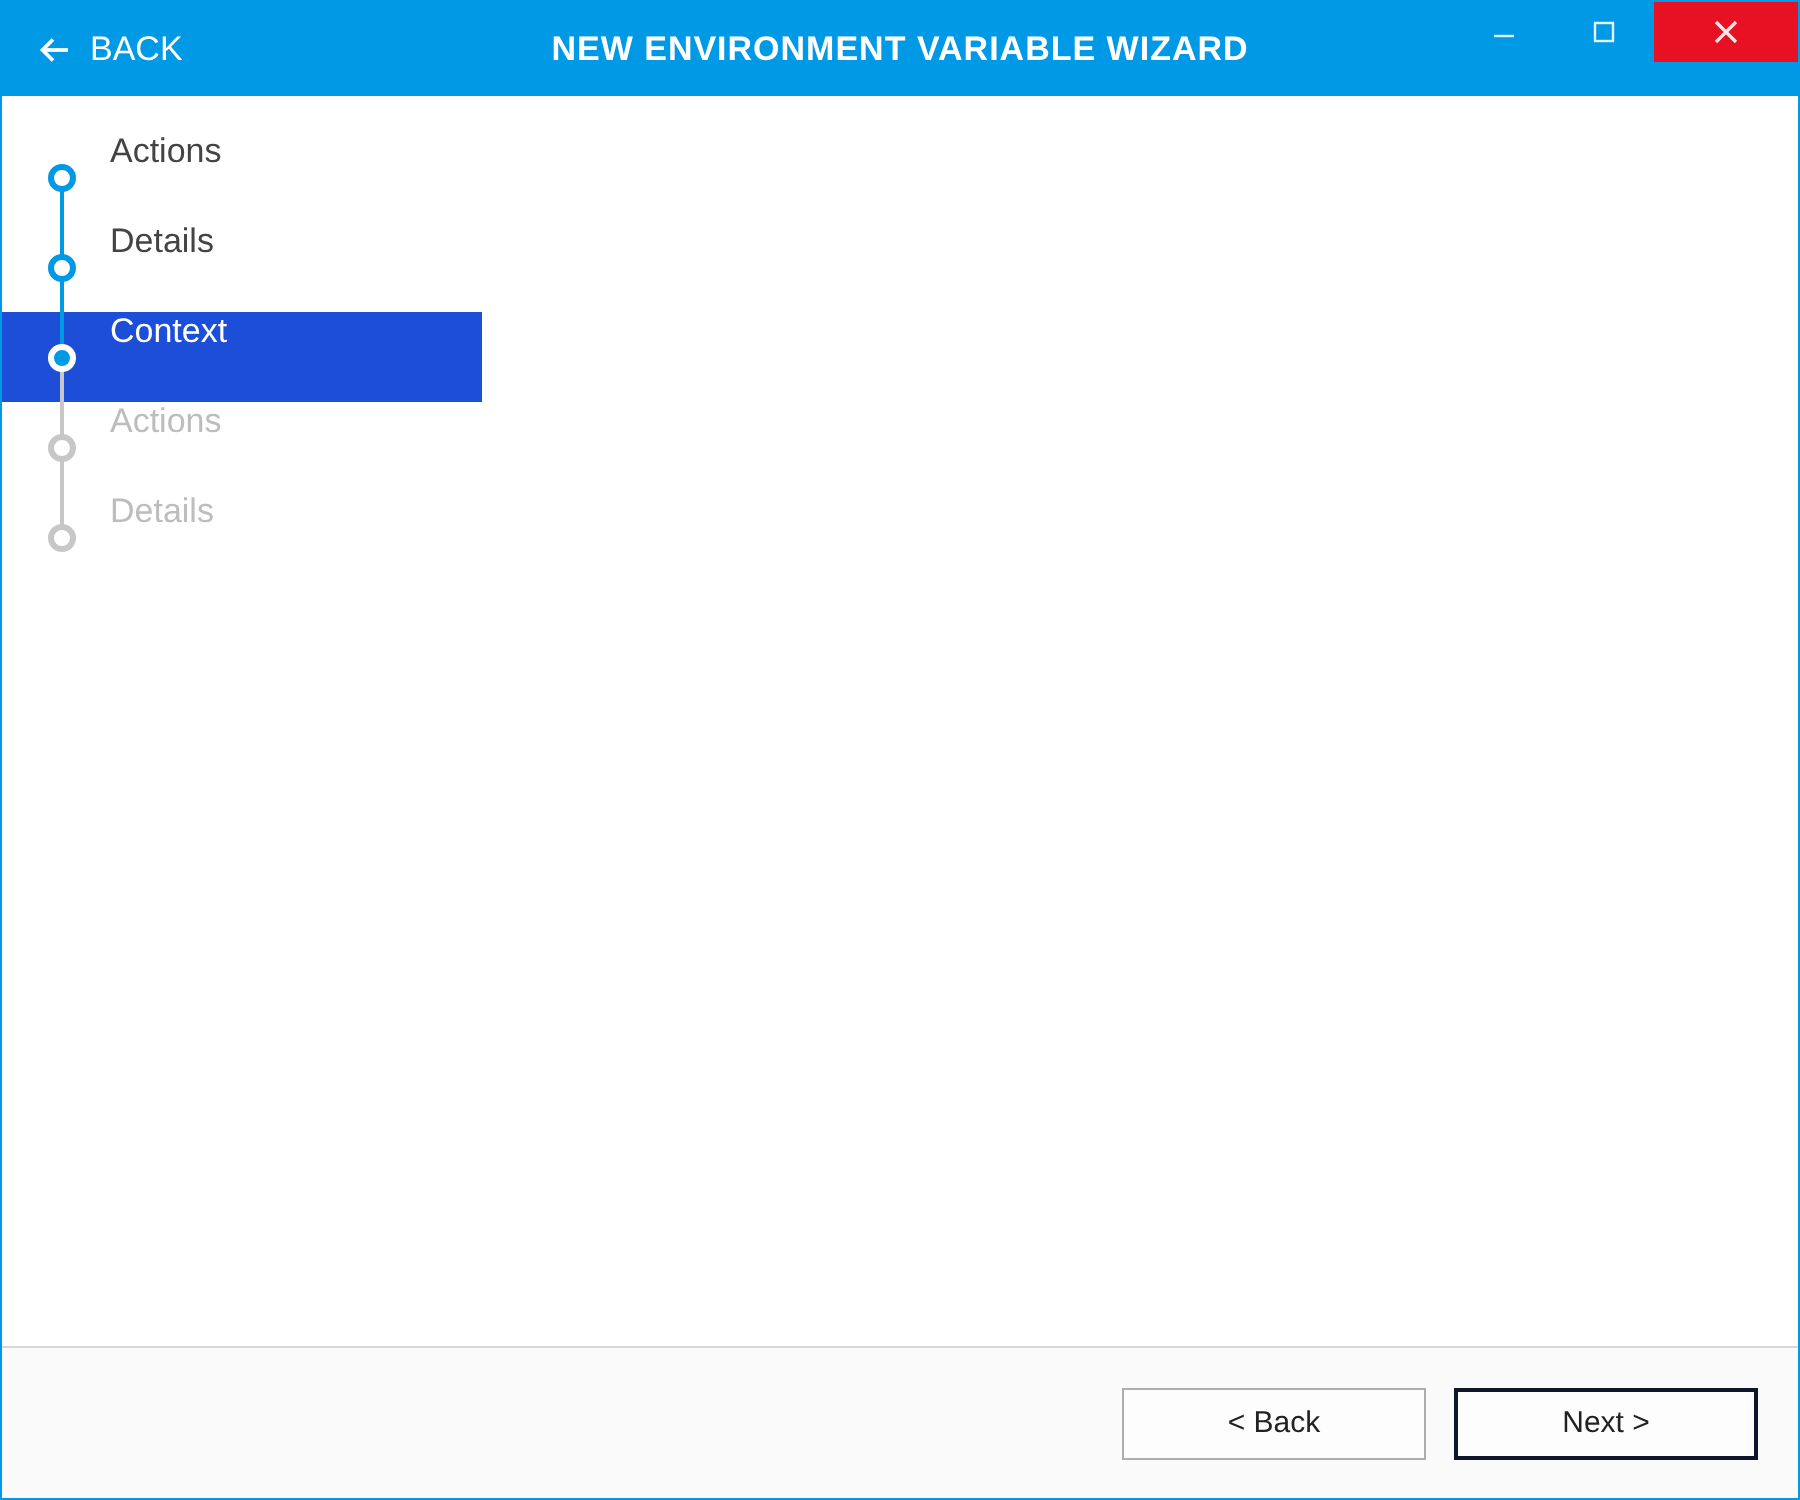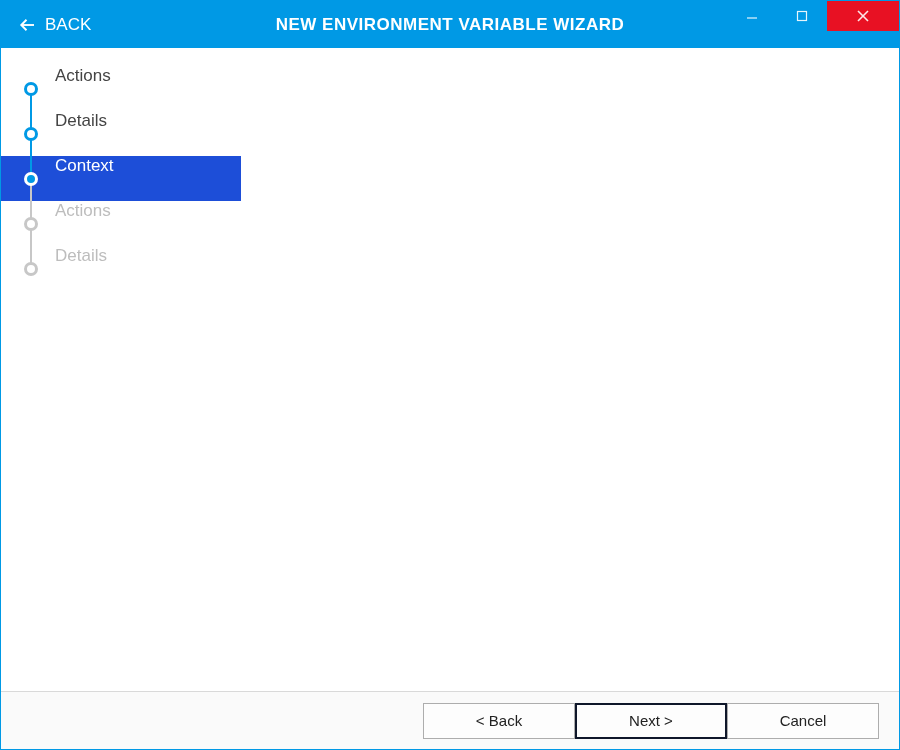--- a/index.html
+++ b/index.html
@@ -29,21 +29,21 @@
   .option .tile { width: 94px; height: 94px; display: flex; align-items: center; justify-content: center; flex-shrink: 0; }
   .option .tile svg { width: 56px; height: 56px; }
   .option .text { flex: 1; padding: 20px 18px 0 18px; }
   .option .opt-title { font-size: 17px; color: #222; margin-bottom: 2px; }
   .option .opt-desc { font-size: 15px; color: #8a8a8a; }
   .option.selected .text { background: #f4d7d0; }
   .option.selected .corner { position: absolute; right: 0; top: 0; width: 0; height: 0; border-left: 42px solid transparent; border-top: 42px solid #c44022; }
   .option.selected .corner-check { position: absolute; right: 4px; top: 2px; }
   .tile.red { background: #c44022; }
   .tile.green { background: #2f9e2f; }
-  .footer { height: 58px; border-top: 1px solid #d9d9d9; background: #fafafa; display: flex; align-items: center; justify-content: flex-end; padding-right: 20px; }
+  .footer { height: 76px; border-top: 1px solid #d9d9d9; background: #fafafa; display: flex; align-items: center; justify-content: flex-end; padding-right: 20px; gap: 14px; }
   .btn { width: 152px; height: 36px; border: 1px solid #adadad; background: #fdfdfd; font-size: 15px; color: #222; cursor: pointer; }
   .btn.primary { border: 2px solid #0f172a; }
 </style>
 </head>
 <body>
 
 <div class="window">
 
   <div class="titlebar">
     <div class="back-btn">
@@ -106,16 +106,15 @@
     <div class="main">
 
 
 
     </div>
   </div>
 
   <div class="footer">
     <button class="btn">&lt;  Back</button>
     <button class="btn primary">Next  &gt;</button>
-    <button class="btn">Cancel</button>
   </div>
 
 </div>
 
 </body></html>

